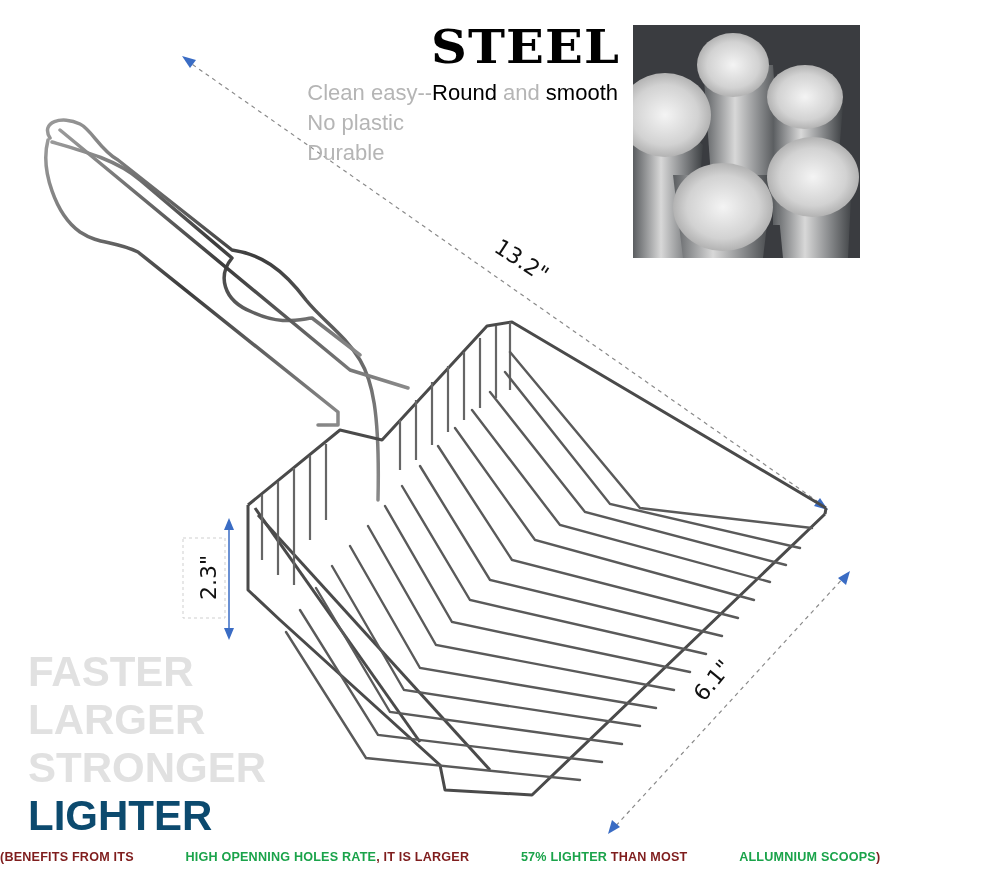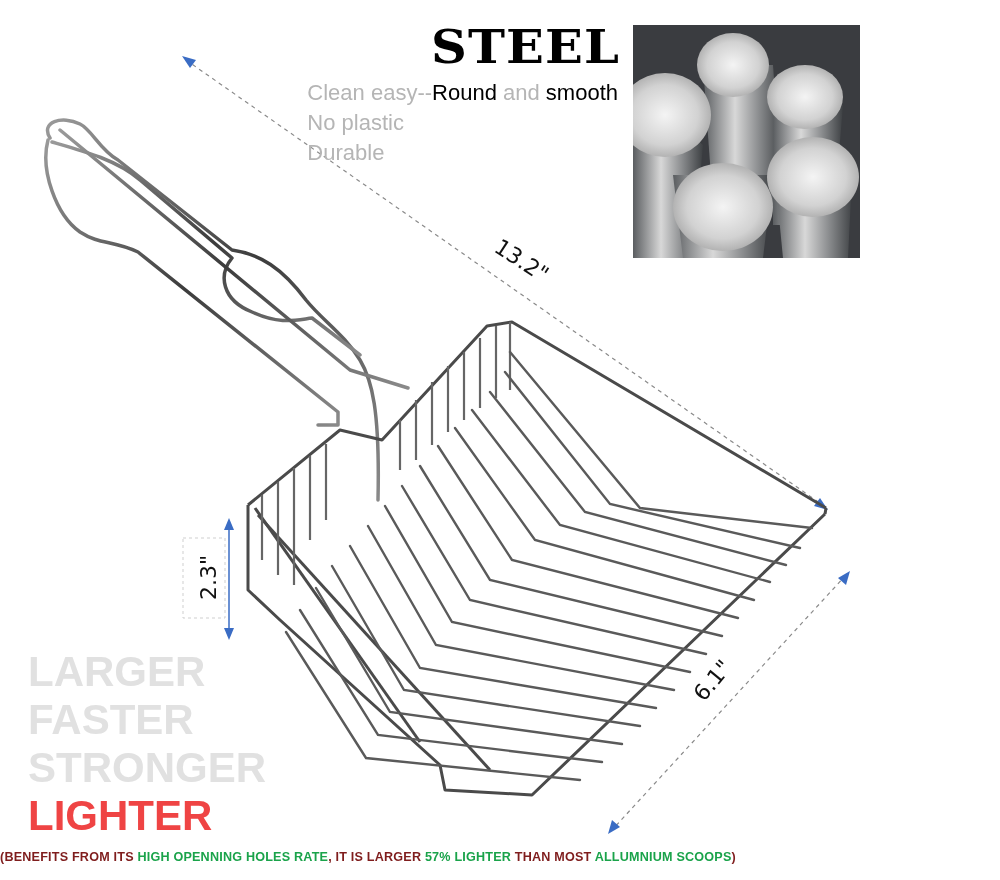--- a/index.html
+++ b/index.html
@@ -7,24 +7,24 @@
   #product-svg { position:absolute; left:0; top:0; width:1000px; height:880px; }
   .title-steel { position:absolute; left:430px; top:22px; width:190px; text-align:right; font-family:"DejaVu Serif", serif; font-weight:900; font-size:46px; letter-spacing:1px; color:#000; line-height:50px; transform:scaleX(1.08); transform-origin:right; }
   .features { position:absolute; right:382px; top:78px; font-size:22px; line-height:30px; }
   .features div { white-space:nowrap; }
   .grey { color:#b5b5b5; }
   .dark { color:#000; }
   .photo { position:absolute; left:633px; top:25px; width:227px; height:233px; overflow:hidden; background:linear-gradient(135deg,#2a2c30 0%,#55585c 40%,#3a3c40 70%,#6a6d70 100%); }
   .dim-label { position:absolute; font-size:22px; color:#111; white-space:nowrap; font-family:"DejaVu Sans", sans-serif; }
   .big-words { position:absolute; left:28px; top:648px; font-weight:bold; font-size:42px; line-height:48px; }
   .big-words .g { color:#e1e1e1; }
-  .big-words .green { color:#ef4444; }
+  .big-words .green { color:#0c4a6e; }
   .bottom-note { position:absolute; left:0px; top:850px; font-weight:bold; font-size:12.6px; white-space:nowrap; letter-spacing:0.2px; }
   .blue { color:#7f1d1d; }
-  .greent { color:#1aa34a; }
+  .greent { color:#1aa34a;margin-left:48px; }
 </style>
 </head>
 <body>
 
 <svg id="product-svg" viewBox="0 0 1000 880" xmlns="http://www.w3.org/2000/svg">
   <defs>
     <linearGradient id="chrome" x1="0" y1="0" x2="1" y2="1">
       <stop offset="0" stop-color="#9a9a9a"></stop>
       <stop offset="0.5" stop-color="#3c3c3c"></stop>
       <stop offset="1" stop-color="#8a8a8a"></stop>
@@ -137,21 +137,21 @@
     <ellipse cx="180" cy="152" rx="46" ry="40" fill="url(#disc)"></ellipse>
     <ellipse cx="90" cy="182" rx="50" ry="44" fill="url(#disc)"></ellipse>
   </svg>
 </div>
 
 <div class="dim-label" style="left:492px;top:248px;transform:rotate(33deg);">13.2"</div>
 <div class="dim-label" style="left:186px;top:565px;transform:rotate(-90deg);">2.3"</div>
 <div class="dim-label" style="left:690px;top:668px;transform:rotate(-50deg);">6.1"</div>
 
 <div class="big-words">
+  <div class="g">FASTER</div>
   <div class="g">LARGER</div>
-  <div class="g">FASTER</div>
   <div class="g">STRONGER</div>
   <div class="green">LIGHTER</div>
 </div>
 
 <div class="bottom-note">
   <span class="blue" style="white-space:pre">(BENEFITS FROM ITS </span><span class="greent">HIGH OPENNING HOLES RATE</span><span class="blue" style="white-space:pre">, IT IS LARGER </span><span class="greent">57% LIGHTER</span><span class="blue" style="white-space:pre"> THAN MOST </span><span class="greent">ALLUMNIUM SCOOPS</span><span class="blue">)</span>
 </div>
 
 </body></html>

